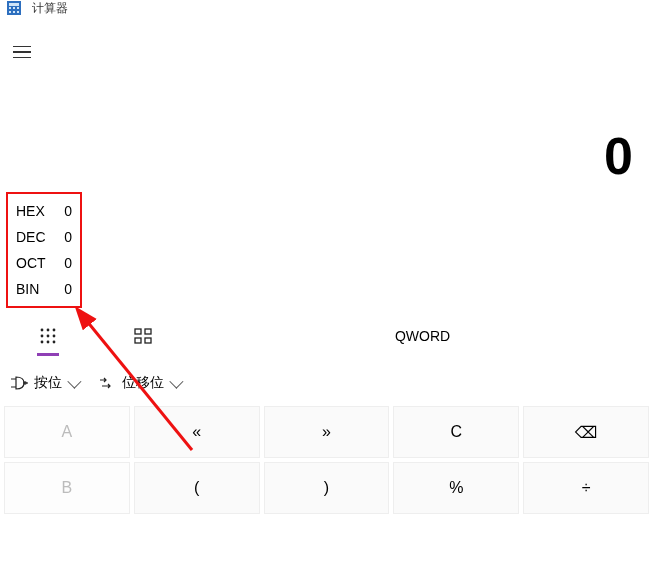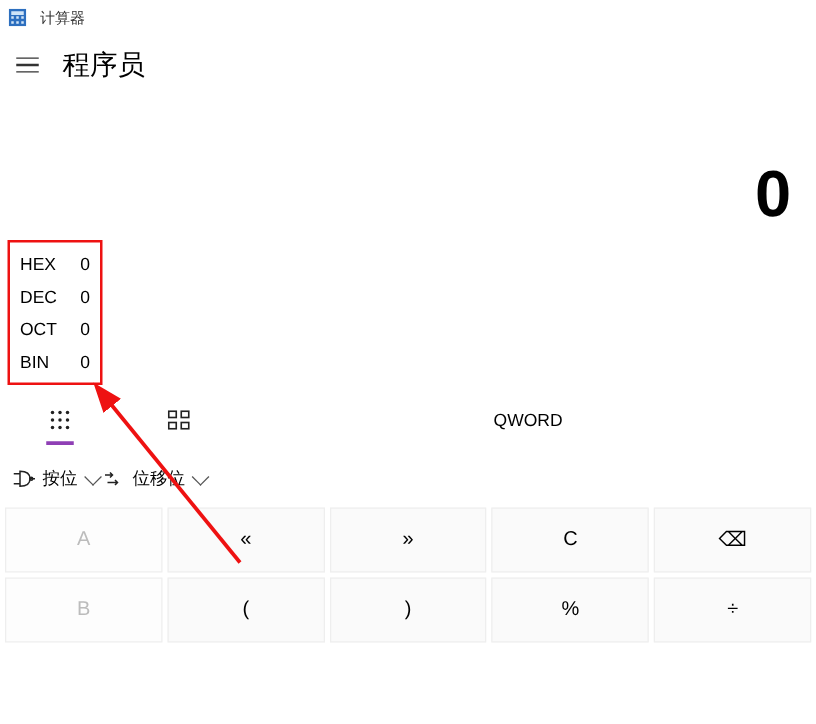--- a/index.html
+++ b/index.html
@@ -1,33 +1,33 @@
 <!DOCTYPE html>
 <html><head>
 <meta charset="utf-8">
 <style>
   * { box-sizing: border-box; margin: 0; padding: 0; }
   html, body { width: 653px; height: 579px; font-family: "Segoe UI", "Microsoft YaHei", sans-serif; background: #fff; color: #000; overflow: hidden; }
-  .titlebar { display: flex; align-items: center; height: 28px; padding: 0 6px; font-size: 12px; color: #333; }
+  .titlebar { display: flex; align-items: flex-start; height: 28px; padding: 0 6px; font-size: 12px; color: #333; }
   .titlebar .app-icon { width: 16px; height: 16px; margin-right: 10px; display:flex; align-items:center; justify-content:center;}
   .header { display: flex; align-items: center; height: 48px; padding: 0 10px; }
   .hamburger { width: 24px; height: 24px; display: flex; flex-direction: column; justify-content: center; gap: 4px; cursor: pointer; margin-right: 16px; }
   .hamburger span { display:block; height:1.5px; background:#333; width:18px; margin:0 auto;}
   .mode-title { font-size: 22px; font-weight: 500; }
   .display { height: 110px; display:flex; align-items:flex-end; justify-content:flex-end; padding: 0 20px 0 0;}
   .display .value { font-size: 52px; font-weight: 600; }
   .bases { width: 76px; margin: 6px 4px 0 6px; border: 2.5px solid #e11; padding: 4px 0; position: relative;}
   .base-row { display:flex; justify-content: space-between; padding: 5px 8px; font-size: 14px; cursor: pointer;}
   .arrow-overlay { position:absolute; left:0; top:0; width:653px; height:579px; pointer-events:none; }
   .toolbar { display:flex; align-items:center; height:48px; margin-top:4px;}
   .tool { flex:0 0 96px; display:flex; align-items:center; justify-content:center; height:100%; cursor:pointer; position:relative;}
   .tool.active::after{ content:""; position:absolute; bottom:4px; left:50%; transform:translateX(-50%); width:22px; height:3px; background:#8f3fb5;}
   .tool-wide { flex:1; text-align:center; font-size:14px; cursor:pointer;}
   .ms { flex:0 0 96px; text-align:center; font-size:14px; cursor:pointer;}
-  .dropdowns { display:flex; gap:4px; align-items:center; height:46px; padding:0 10px; font-size:14px;}
+  .dropdowns { display:flex; gap:20px; align-items:center; height:46px; padding:0 10px; font-size:14px;}
   .dd { display:flex; align-items:center; gap:6px; cursor:pointer;}
   .chev { width:10px; height:10px; border-right:1.5px solid #555; border-bottom:1.5px solid #555; transform:rotate(45deg) translateY(-2px);}
   .keypad { display:grid; grid-template-columns: repeat(5, 1fr); gap:4px; padding:0 4px;}
   .key { height:52px; display:flex; align-items:center; justify-content:center; background:#fafafa; border:0.5px solid #eee; font-size:16px; cursor:pointer;}
   .key.dis { color:#bcbcbc; background:#fdfdfd;}
   svg { display:block; }
   .bitshift-icon, .bitwise-icon, .keypad-icon, .bittoggle-icon { display:inline-flex; }
 </style>
 </head>
 <body>
@@ -47,21 +47,20 @@
   </span>
   <span>计算器</span>
 </div>
 
 <div class="header">
   <div class="hamburger">
     <span></span>
       <span></span>
       <span></span>
   </div>
-  <div class="mode-title">程序员</div>
 </div>
 
 <div class="display">
   <span class="value">0</span>
 </div>
 
 <div class="bases">
   <div class="base-row">
     <span>HEX</span>
     <span>0</span>

